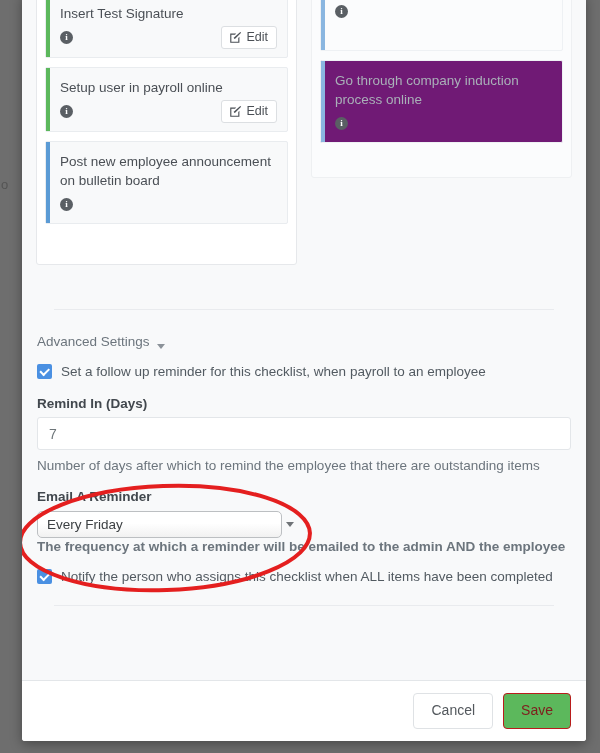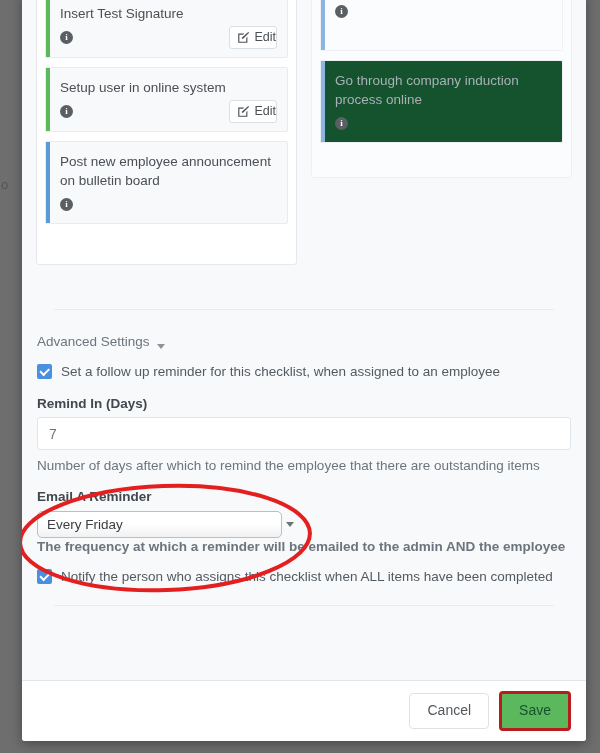--- a/index.html
+++ b/index.html
@@ -129,21 +129,21 @@
     flex: 0 0 auto;
   }
 
   .edit-btn {
     display: inline-flex;
     align-items: center;
     gap: 4px;
     background: #ffffff;
     border: 1px solid #dcdfe2;
     border-radius: 3px;
-    padding: 3px 0 4px 7px;
+    padding: 3px 8px 4px 7px;
     font-size: 12.5px;
     color: #4a4f55;
     cursor: pointer;
   }
   .edit-btn svg { display: block; }
 
   
   .hr {
     height: 1px;
     background: #e9ebee;
@@ -284,22 +284,22 @@
     font-family: "Liberation Sans", sans-serif;
     line-height: 1.1;
   }
   .btn-cancel {
     background: #ffffff;
     border: 1px solid #dfe2e5;
     color: #53585d;
   }
   .btn-save {
     background: #5cb85c;
-    border: 3px solid #b91c1c;
-    color: #14532d;
+    border: 1px solid #b91c1c;
+    color: #7f1d1d;
   }
 
   
   .annotation {
     position: absolute;
     left: 0; top: 0;
     width: 564px;
     height: 747px;
     pointer-events: none;
     z-index: 50;
@@ -331,21 +331,21 @@
                     <path d="M13.9 1.1l1 1-7 7-1.9.6.6-1.9z" fill="#4a4f55"></path>
                   </svg>
                 </span>
                 <span>Edit</span>
               </span>
             </div>
           </div>
 
           <div class="card">
             <span class="bar bar-green"></span>
-            <div class="card-title">Setup user in online system</div>
+            <div class="card-title">Setup user in payroll online</div>
             <div class="card-foot">
               <span class="info-icon">i</span>
               <span class="edit-btn">
                 <span>
                   <svg width="13" height="13" viewBox="0 0 16 16" aria-hidden="true">
                     <path d="M1.5 3.2h7.3l-1.4 1.4H2.9v8.5h8.5V8.6l1.4-1.4v7.3H1.5z" fill="#4a4f55"></path>
                     <path d="M13.9 1.1l1 1-7 7-1.9.6.6-1.9z" fill="#4a4f55"></path>
                   </svg>
                 </span>
                 <span>Edit</span>
@@ -367,21 +367,21 @@
       <div class="col">
         <div class="panel-done">
 
           <div class="card done" style="background:#fbfcfd;border-color:#eef1f4;min-height:62px;">
             <span class="bar bar-lblue"></span>
             <div class="card-foot">
               <span class="info-icon">i</span>
             </div>
           </div>
 
-          <div class="card done" style="background:#14532d;border-color:#eef1f4;min-height:62px;">
+          <div class="card done" style="background:#701a75;border-color:#eef1f4;min-height:62px;">
             <span class="bar bar-lblue"></span>
             <div class="card-title">Go through company induction process online</div>
             <div class="card-foot">
               <span class="info-icon">i</span>
             </div>
           </div>
 
         </div>
       </div>
 
@@ -391,21 +391,21 @@
 
     <div class="adv">
 
       <div class="adv-toggle">
         <span>Advanced Settings</span>
         <span class="caret"></span>
       </div>
 
       <div class="check-row">
         <span class="cbox"></span>
-        <span class="check-label">Set a follow up reminder for this checklist, when assigned to an employee</span>
+        <span class="check-label">Set a follow up reminder for this checklist, when payroll to an employee</span>
       </div>
 
       <div class="field-label">Remind In (Days)</div>
       <input class="text-input" type="text" value="7" style="">
       <div class="help-text">Number of days after which to remind the employee that there are outstanding items</div>
 
       <div class="field-label" style="margin-top:15px;">Email A Reminder</div>
       <div class="select-wrap">
         <div class="select-box">
           <span>Every Friday</span>

